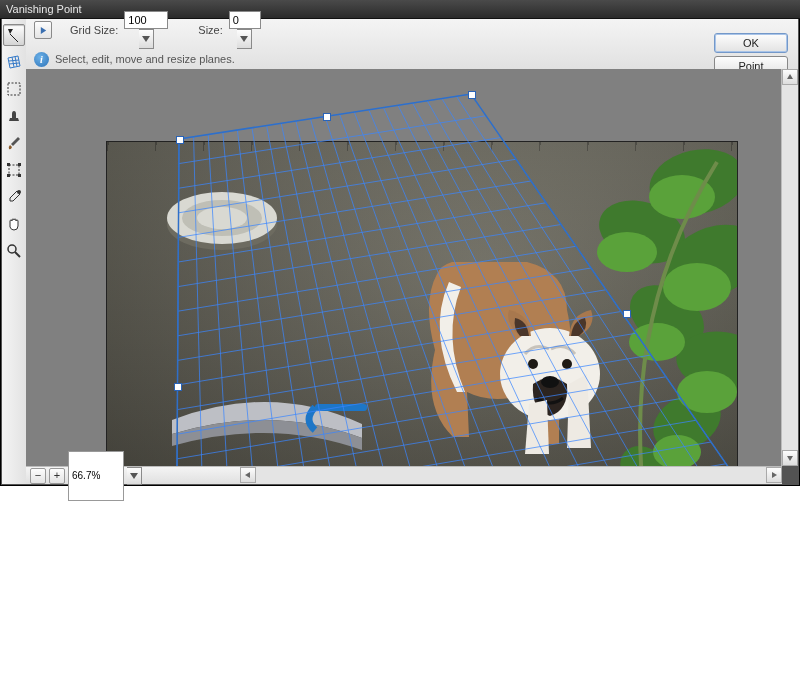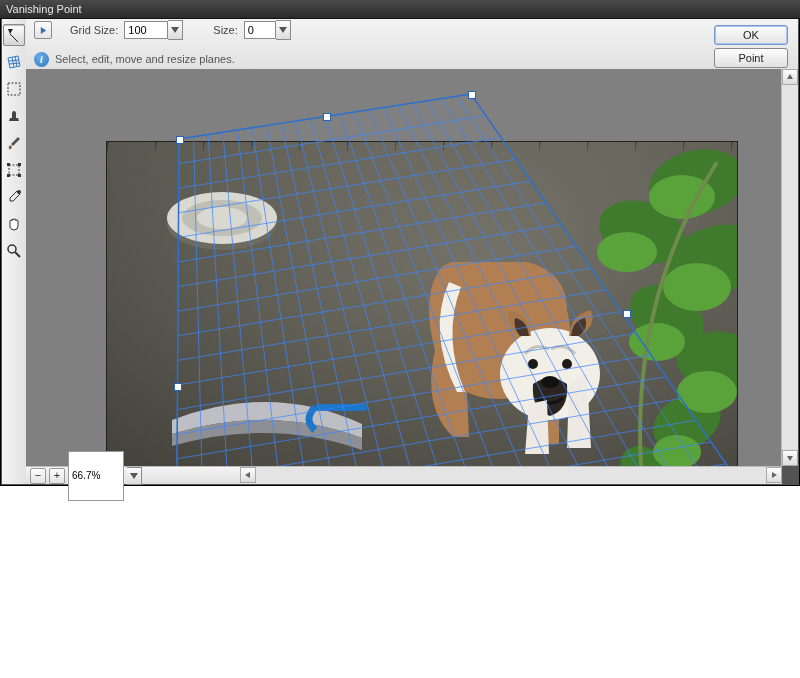--- a/index.html
+++ b/index.html
@@ -3,27 +3,27 @@
 <meta charset="utf-8">
 <style>
   html,body{margin:0;padding:0;width:800px;height:678px;overflow:hidden;font-family:"Lucida Grande","Segoe UI",Tahoma,Arial,sans-serif;font-size:11px;color:#333;background:#fff;}
   .window{position:relative;width:800px;height:486px;background:#535353;box-shadow:0 0 0 1px #000 inset;}
   .titlebar{height:18px;background:linear-gradient(#4a4a4a,#2b2b2b);border-bottom:1px solid #111;color:#e8e8e8;display:flex;align-items:center;padding:0 6px;font-size:11px;}
   .opts{position:absolute;left:26px;top:19px;right:2px;height:50px;background:linear-gradient(#f4f4f4,#e1e1e1);border-bottom:1px solid #9a9a9a;}
   .opts-row{position:absolute;top:0;left:8px;right:8px;height:22px;display:flex;align-items:center;}
   .miniplay{width:16px;height:16px;border:1px solid #8a8a8a;border-radius:2px;background:linear-gradient(#fdfdfd,#e4e4e4);display:flex;align-items:center;justify-content:center;margin-right:18px;}
   .miniplay svg{width:9px;height:9px;}
   .lbl{margin-right:6px;color:#444;}
-  .num-wrap{display:flex;align-items:center;margin-right:8px;}
+  .num-wrap{display:flex;align-items:center;margin-right:8px;flex-direction:column;}
   .num-in{width:36px;height:16px;border:1px solid #8a8a8a;font-size:11px;padding:0 3px;background:#fff;}
   .dd{width:14px;height:18px;border:1px solid #8a8a8a;border-left:none;background:linear-gradient(#fdfdfd,#dcdcdc);display:flex;align-items:center;justify-content:center;}
   .dd svg{width:8px;height:6px;}
   .info-row{position:absolute;top:32px;left:8px;right:8px;height:16px;display:flex;align-items:center;color:#555;}
   .info-row .icon{width:15px;height:15px;border-radius:50%;background:radial-gradient(circle at 40% 35%,#6bb1e8,#2e73b8);display:flex;align-items:center;justify-content:center;color:#fff;font-weight:bold;font-style:italic;font-family:Georgia,serif;font-size:10px;margin-right:6px;}
-  .btn-col{position:absolute;top:6px;right:10px;width:74px;display:flex;flex-direction:column;gap:3px;}
+  .btn-col{position:absolute;top:14px;right:10px;width:74px;display:flex;flex-direction:column;gap:3px;}
   .btn{height:18px;border:1px solid #888;border-radius:3px;background:linear-gradient(#fdfdfd,#e2e2e2);display:flex;align-items:center;justify-content:center;font-size:11px;color:#222;cursor:default;}
   .btn.primary{border-color:#7398c9;box-shadow:0 0 0 1px #a9c4e8 inset;}
   .toolstrip{position:absolute;left:2px;top:19px;width:24px;bottom:2px;background:linear-gradient(to right,#f4f4f4,#e2e2e2);border-right:1px solid #9a9a9a;display:flex;flex-direction:column;align-items:center;padding-top:5px;gap:5px;}
   .tool{width:20px;height:20px;border:1px solid transparent;border-radius:2px;display:flex;align-items:center;justify-content:center;}
   .tool.active{border-color:#8a8a8a;background:linear-gradient(#fff,#d4d4d4);box-shadow:0 1px 1px rgba(0,0,0,.25) inset;}
   .tool svg{width:16px;height:16px;}
   .canvas{position:absolute;left:26px;top:69px;right:2px;bottom:20px;background:#808080;overflow:hidden;}
   .image{position:absolute;left:80px;top:72px;width:630px;height:436px;border:1px solid #222;overflow:hidden;}
   .scrollbar-v{position:absolute;right:2px;top:69px;width:16px;bottom:20px;background:#e4e4e4;border-left:1px solid #bcbcbc;}
   .scrollbar-h{position:absolute;left:240px;bottom:2px;right:18px;height:17px;background:#e4e4e4;border-top:1px solid #bcbcbc;}

